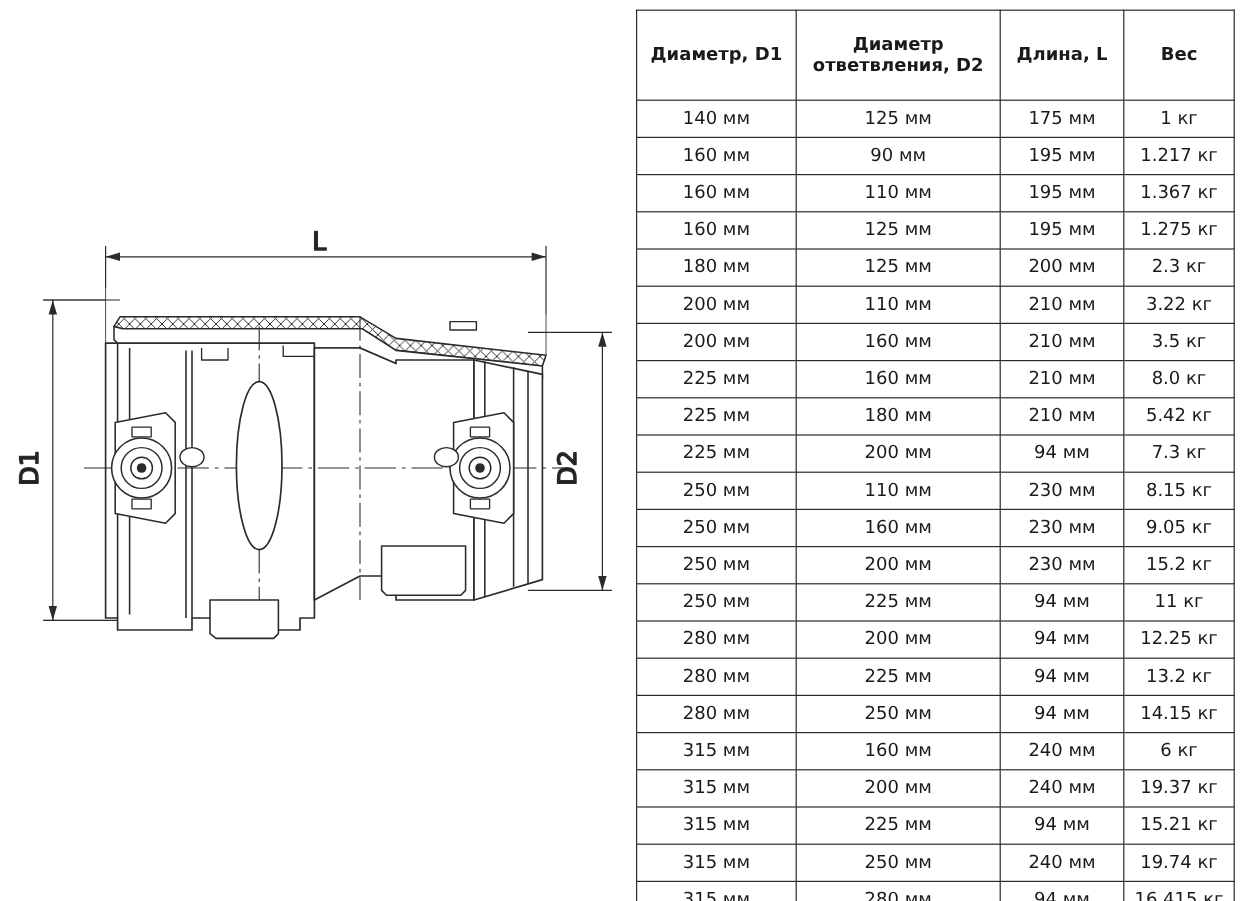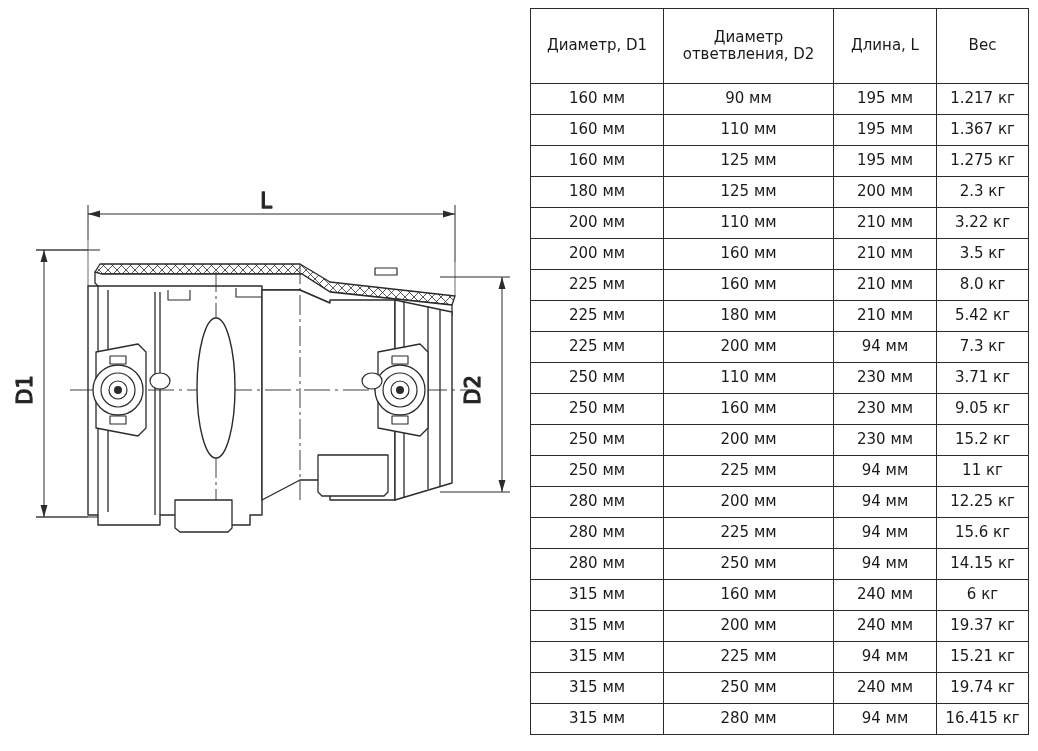--- a/index.html
+++ b/index.html
@@ -57,21 +57,21 @@
   table.spec td {
     border: 1px solid #2b2b2b;
     text-align: center;
     font-size: 15px;
     color: #1a1a1a;
     padding: 0;
     height: 30px;
     line-height: 1.15;
   }
   table.spec th {
-    font-weight: normal;
+    font-weight: bold;
     height: 66px;
     font-size: 15px;
     padding: 4px 3px;
     vertical-align: middle;
   }
   table.spec col.c1 { width: 133px; }
   table.spec col.c2 { width: 170px; }
   table.spec col.c3 { width: 103px; }
   table.spec col.c4 { width: 92px; }
   table.spec td {
@@ -221,20 +221,26 @@
           <th>
             <span class="hdr-line">Длина, L</span>
           </th>
           <th>
             <span class="hdr-line">Вес</span>
           </th>
         </tr>
       </thead>
       <tbody id="spec-body">
           <tr>
+            <td>140 мм</td>
+            <td>125 мм</td>
+            <td>175 мм</td>
+            <td>1 кг</td>
+          </tr>
+          <tr>
             <td>160 мм</td>
             <td>90 мм</td>
             <td>195 мм</td>
             <td>1.217 кг</td>
           </tr>
           <tr>
             <td>160 мм</td>
             <td>110 мм</td>
             <td>195 мм</td>
             <td>1.367 кг</td>
@@ -278,21 +284,21 @@
           <tr>
             <td>225 мм</td>
             <td>200 мм</td>
             <td>94 мм</td>
             <td>7.3 кг</td>
           </tr>
           <tr>
             <td>250 мм</td>
             <td>110 мм</td>
             <td>230 мм</td>
-            <td>3.71 кг</td>
+            <td>8.15 кг</td>
           </tr>
           <tr>
             <td>250 мм</td>
             <td>160 мм</td>
             <td>230 мм</td>
             <td>9.05 кг</td>
           </tr>
           <tr>
             <td>250 мм</td>
             <td>200 мм</td>
@@ -308,21 +314,21 @@
           <tr>
             <td>280 мм</td>
             <td>200 мм</td>
             <td>94 мм</td>
             <td>12.25 кг</td>
           </tr>
           <tr>
             <td>280 мм</td>
             <td>225 мм</td>
             <td>94 мм</td>
-            <td>15.6 кг</td>
+            <td>13.2 кг</td>
           </tr>
           <tr>
             <td>280 мм</td>
             <td>250 мм</td>
             <td>94 мм</td>
             <td>14.15 кг</td>
           </tr>
           <tr>
             <td>315 мм</td>
             <td>160 мм</td>

